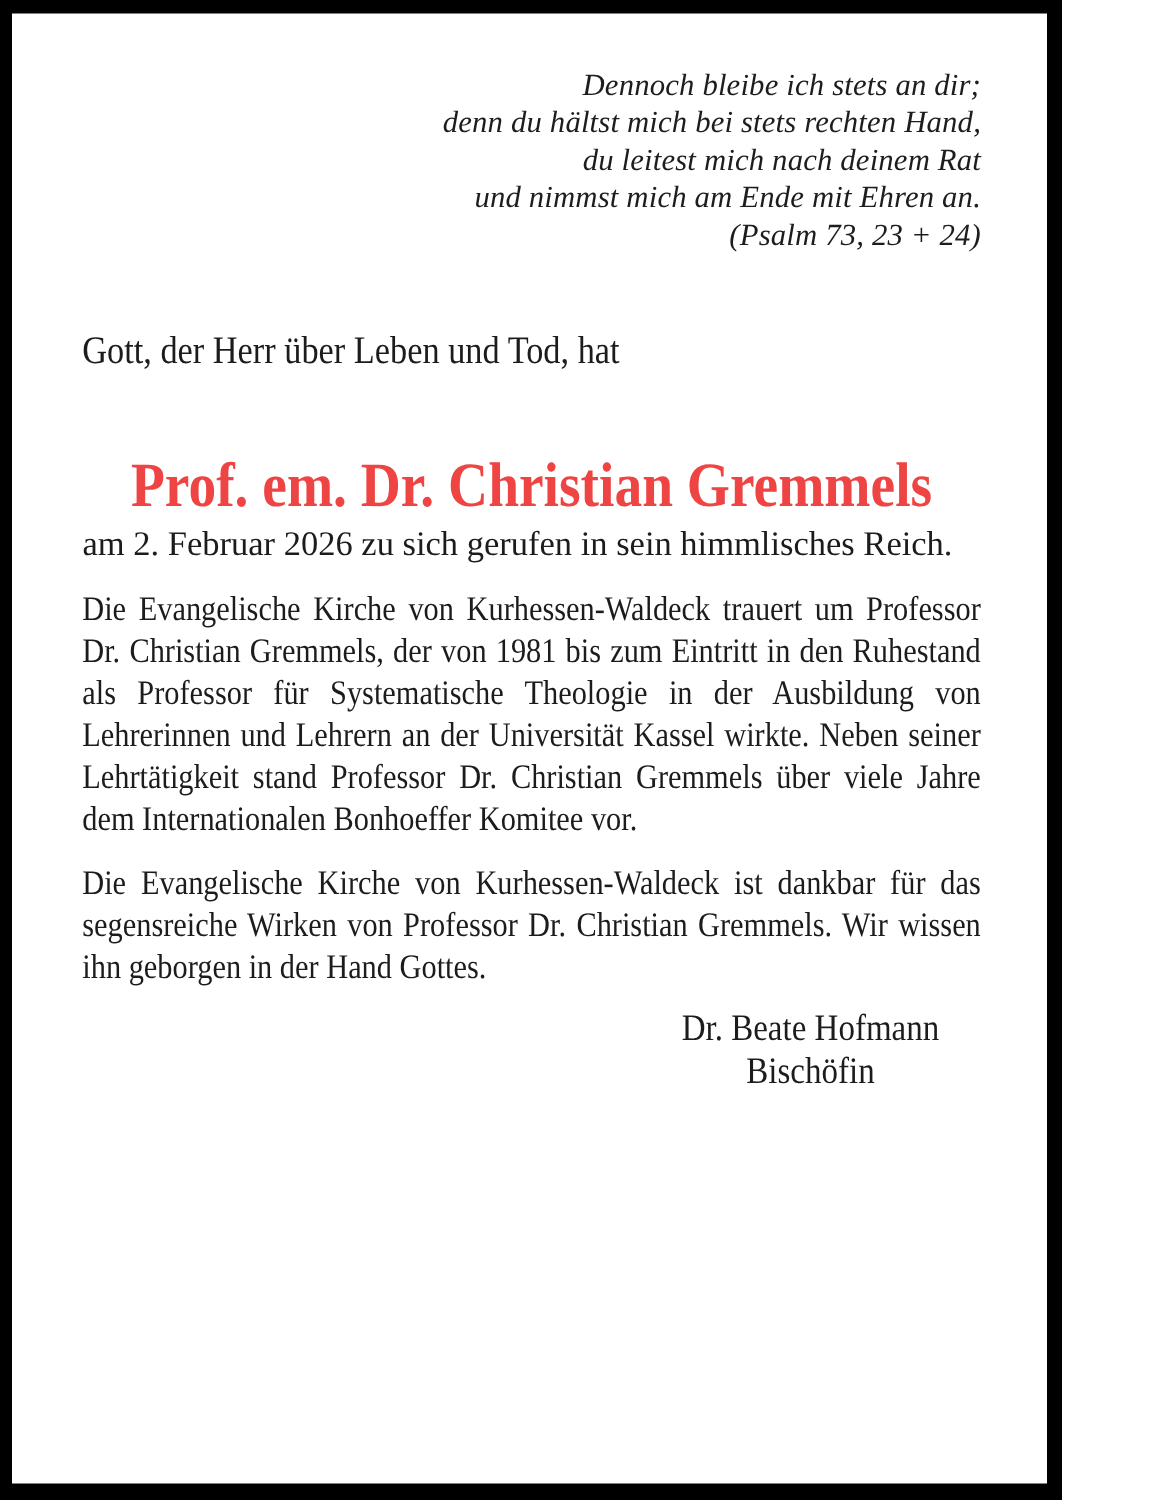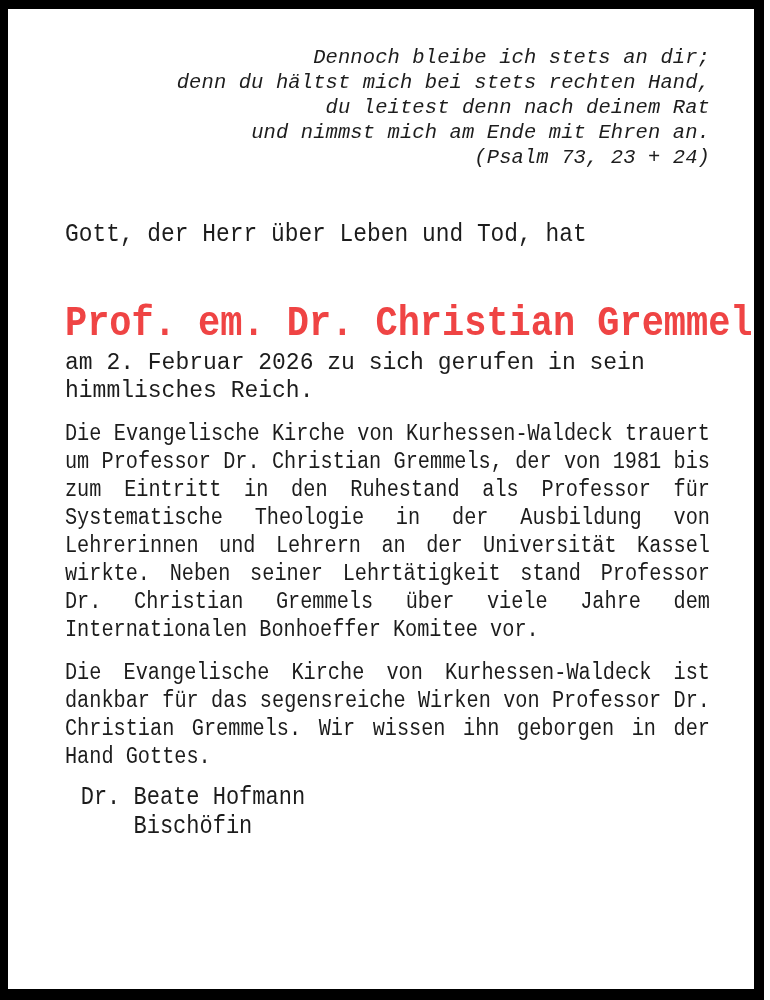--- a/index.html
+++ b/index.html
@@ -1,28 +1,27 @@
 <!DOCTYPE html>
 <html lang="de"><head>
 <meta charset="utf-8">
 <style>
   html, body { margin: 0; padding: 0; background: #ffffff; }
   .page {
     position: relative;
-    width: 764px;
+    width: 708px;
     height: 1000px;
     box-sizing: border-box;
     background: #ffffff;
     border-style: solid;
     border-color: #000000;
     border-width: 9px 10px 11px 8px;
-    font-family: Liberation Mono, monospace;
+    font-family: Liberation Serif, serif;
     color: #1c1c1c;
     overflow: hidden;
-    padding-left: 10px;
   }
   .content {
     padding: 0 44px 0 47px;
   }
   
   .cx {
     width: 113.64%;
     margin-left: -6.82%;
     transform: scaleX(0.88);
     transform-origin: 50% 0;
@@ -66,38 +65,38 @@
   .org-name {
     margin-top: 55px;
     font-size: 32px;
     line-height: 38px;
     text-align: center;
     white-space: nowrap;
   }
   .sig-row {
     margin-top: 12px;
     display: flex;
-    justify-content: flex-start;
+    justify-content: flex-end;
     align-items: flex-start;
   }
   .sig-col-left  { flex: 0 0 38%; text-align: center; }
   .sig-col-right { flex: 0 0 46%; text-align: center; }
   .sig-name { font-size: 25px; line-height: 29px; white-space: nowrap; }
   .sig-role { font-size: 25px; line-height: 29px; white-space: nowrap; }
 </style>
 </head>
 <body>
 
 <div class="page">
   <div class="content">
 
     <div class="quote">
       <div>Dennoch bleibe ich stets an dir;</div>
       <div>denn du hältst mich bei stets rechten Hand,</div>
-      <div>du leitest denn nach deinem Rat</div>
+      <div>du leitest mich nach deinem Rat</div>
       <div>und nimmst mich am Ende mit Ehren an.</div>
       <div>(Psalm 73, 23 + 24)</div>
     </div>
 
     <div class="intro">
       <div class="cx">Gott, der Herr über Leben und Tod, hat</div>
     </div>
 
     <div class="deceased-name">
       <div class="cx">Prof. em. Dr. Christian Gremmels</div>

